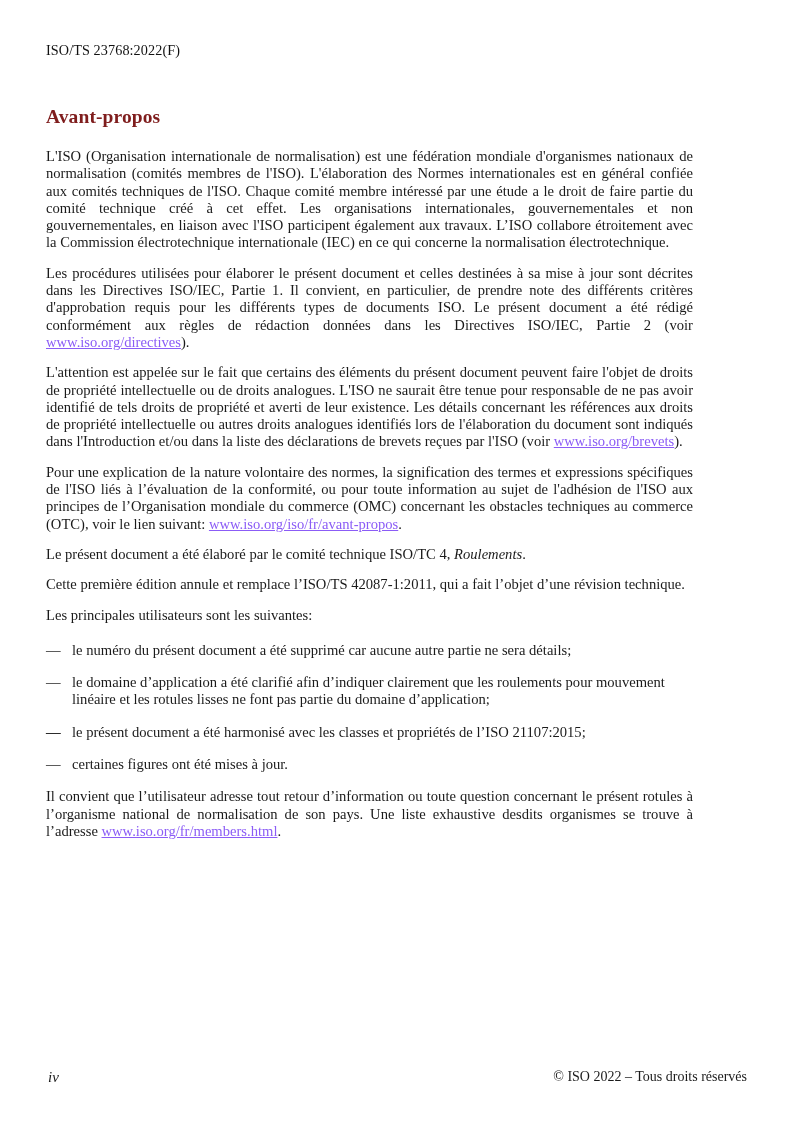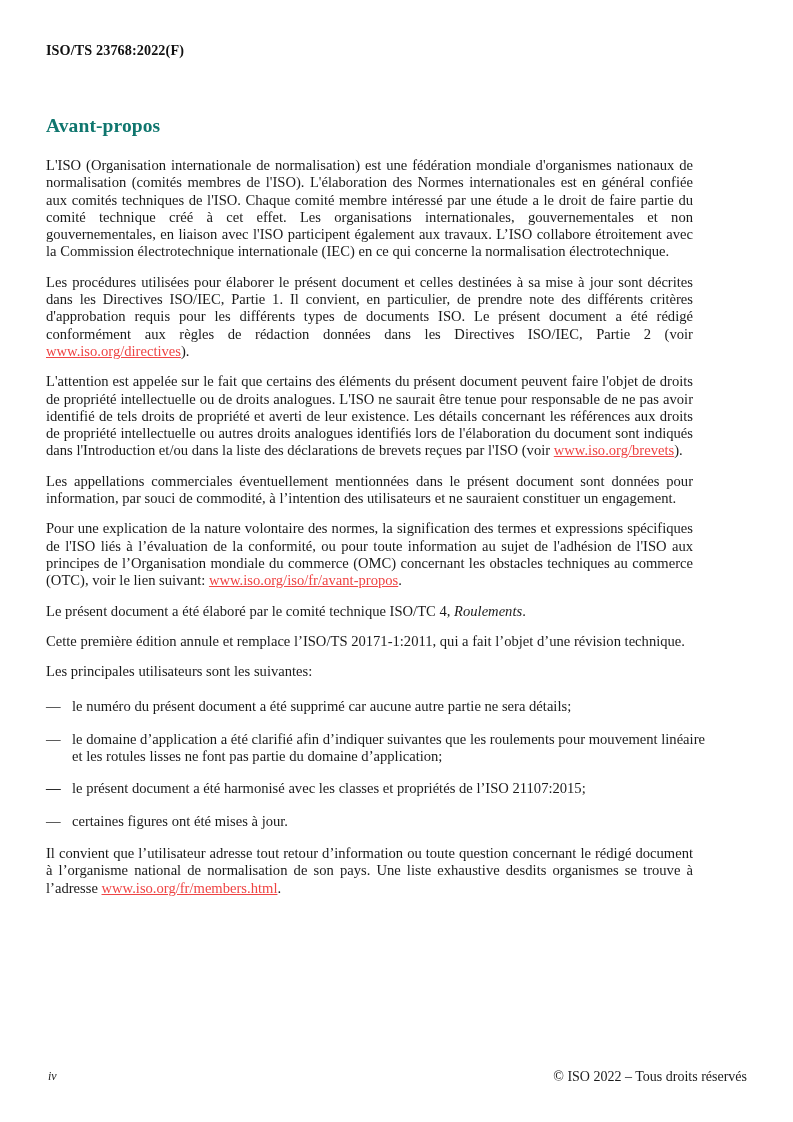--- a/index.html
+++ b/index.html
@@ -23,39 +23,39 @@
     width: 793px;
     height: 1122px;
   }
 
   
   .doc-header {
     position: absolute;
     left: 46px;
     top: 42px;
     font-size: 14.2px;
-    font-weight: bold;
+    font-weight: normal;
     letter-spacing: 0.1px;
     color: #111111;
   }
 
   
   .content {
     position: absolute;
     left: 46px;
     top: 106px;
     width: 663px;
   }
 
   h1.clause-title {
     font-size: 19.5px;
     font-weight: bold;
-    margin: 9px 0 20px 0;
+    margin: 0 0 20px 0;
     letter-spacing: 0.1px;
-    color: #0f766e;
+    color: #7f1d1d;
   }
 
   p.body-para {
     margin: 0 16px 13px 0;
     font-size: 14.6px;
     line-height: 17.3px;
     text-align: justify;
     text-justify: inter-word;
     hyphens: none;
     color: #1a1a1a;
@@ -82,21 +82,21 @@
     top: 0;
     width: 20px;
     color: #1a1a1a;
   }
 
   .lead-in {
     margin-bottom: 18px !important;
   }
 
   a.doclink {
-    color: #ef4444;
+    color: #8b5cf6;
     text-decoration: underline;
     text-underline-offset: 1px;
     font-family: Liberation Serif, serif;
   }
 
   em.italic-ref {
     font-style: italic;
   }
 
   
@@ -106,21 +106,21 @@
     right: 46px;
     top: 1069px;
     height: 18px;
     font-size: 13px;
   }
   .footer-folio {
     position: absolute;
     left: 2px;
     top: 0;
     font-style: italic;
-    font-size: 12px;
+    font-size: 15px;
     color: #1a1a1a;
   }
   .footer-copyright {
     position: absolute;
     right: 0;
     top: 0;
     font-size: 14px;
     color: #1a1a1a;
     white-space: nowrap;
   }
@@ -135,49 +135,48 @@
   <div class="content">
 
     <h1 class="clause-title">Avant-propos</h1>
 
     <p class="body-para"><span>L'ISO (Organisation internationale de normalisation) est une fédération mondiale d'organismes nationaux de normalisation (comités membres de l'ISO). L'élaboration des Normes internationales est en général confiée aux comités techniques de l'ISO. Chaque comité membre intéressé par une étude a le droit de faire partie du comité technique créé à cet effet. Les organisations internationales, gouvernementales et non gouvernementales, en liaison avec l'ISO participent également aux travaux. L’ISO collabore étroitement avec la Commission électrotechnique internationale (IEC) en ce qui concerne la normalisation électrotechnique.</span></p>
 
     <p class="body-para"><span>Les procédures utilisées pour élaborer le présent document et celles destinées à sa mise à jour sont décrites dans les Directives ISO/IEC, Partie 1. Il convient, en particulier, de prendre note des différents critères d'approbation requis pour les différents types de documents ISO. Le présent document a été rédigé conformément aux règles de rédaction données dans les Directives ISO/IEC, Partie&nbsp;2 (voir </span><a class="doclink" href="#">www.iso.org/directives</a><span>).</span></p>
 
     <p class="body-para"><span>L'attention est appelée sur le fait que certains des éléments du présent document peuvent faire l'objet de droits de propriété intellectuelle ou de droits analogues. L'ISO ne saurait être tenue pour responsable de ne pas avoir identifié de tels droits de propriété et averti de leur existence. Les détails concernant les références aux droits de propriété intellectuelle ou autres droits analogues identifiés lors de l'élaboration du document sont indiqués dans l'Introduction et/ou dans la liste des déclarations de brevets reçues par l'ISO (voir </span><a class="doclink" href="#">www.iso.org/brevets</a><span>).</span></p>
 
-    <p class="body-para"><span>Les appellations commerciales éventuellement mentionnées dans le présent document sont données pour information, par souci de commodité, à l’intention des utilisateurs et ne sauraient constituer un engagement.</span></p>
 
     <p class="body-para"><span>Pour une explication de la nature volontaire des normes, la signification des termes et expressions spécifiques de l'ISO liés à l’évaluation de la conformité, ou pour toute information au sujet de l'adhésion de l'ISO aux principes de l’Organisation mondiale du commerce (OMC) concernant les obstacles techniques au commerce (OTC), voir le lien suivant: </span><a class="doclink" href="#">www.iso.org/iso/fr/avant-propos</a><span>.</span></p>
 
     <p class="body-para"><span>Le présent document a été élaboré par le comité technique ISO/TC&nbsp;4, </span><em class="italic-ref">Roulements</em><span>.</span></p>
 
-    <p class="body-para"><span>Cette première édition annule et remplace l’ISO/TS 20171-1:2011, qui a fait l’objet d’une révision technique.</span></p>
+    <p class="body-para"><span>Cette première édition annule et remplace l’ISO/TS 42087-1:2011, qui a fait l’objet d’une révision technique.</span></p>
 
     <p class="body-para lead-in"><span>Les principales utilisateurs sont les suivantes:</span></p>
 
     <ul class="dash-list">
       <li>
         <span class="dash">—</span><span>le numéro du présent document a été supprimé car aucune autre partie ne sera détails;</span>
       </li>
       <li>
-        <span class="dash">—</span><span>le domaine d’application a été clarifié afin d’indiquer suivantes que les roulements pour mouvement linéaire et les rotules lisses ne font pas partie du domaine d’application;</span>
+        <span class="dash">—</span><span>le domaine d’application a été clarifié afin d’indiquer clairement que les roulements pour mouvement linéaire et les rotules lisses ne font pas partie du domaine d’application;</span>
       </li>
       <li>
         <span class="dash">—</span>
       </li>
       <li>
         <span class="dash">—</span><span>le présent document a été harmonisé avec les classes et propriétés de l’ISO 21107:2015;</span>
       </li>
       <li>
         <span class="dash">—</span><span>certaines figures ont été mises à jour.</span>
       </li>
     </ul>
 
-    <p class="body-para"><span>Il convient que l’utilisateur adresse tout retour d’information ou toute question concernant le rédigé document à l’organisme national de normalisation de son pays. Une liste exhaustive desdits organismes se trouve à l’adresse </span><a class="doclink" href="#">www.iso.org/fr/members.html</a><span>.</span></p>
+    <p class="body-para"><span>Il convient que l’utilisateur adresse tout retour d’information ou toute question concernant le présent rotules à l’organisme national de normalisation de son pays. Une liste exhaustive desdits organismes se trouve à l’adresse </span><a class="doclink" href="#">www.iso.org/fr/members.html</a><span>.</span></p>
 
   </div>
 
   <div class="page-footer">
     <span class="footer-folio">iv</span>
     <span class="footer-copyright">© ISO 2022 – Tous droits réservés</span>
   </div>
 
 </div>
 

